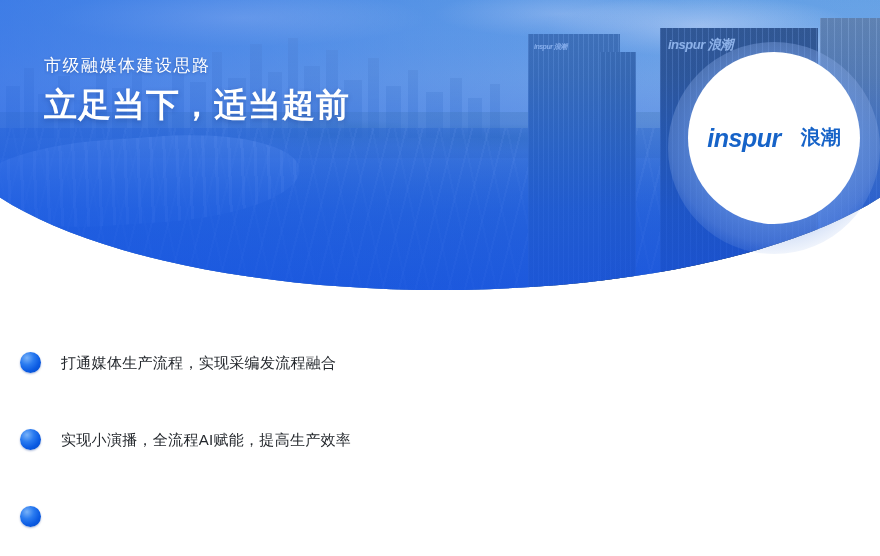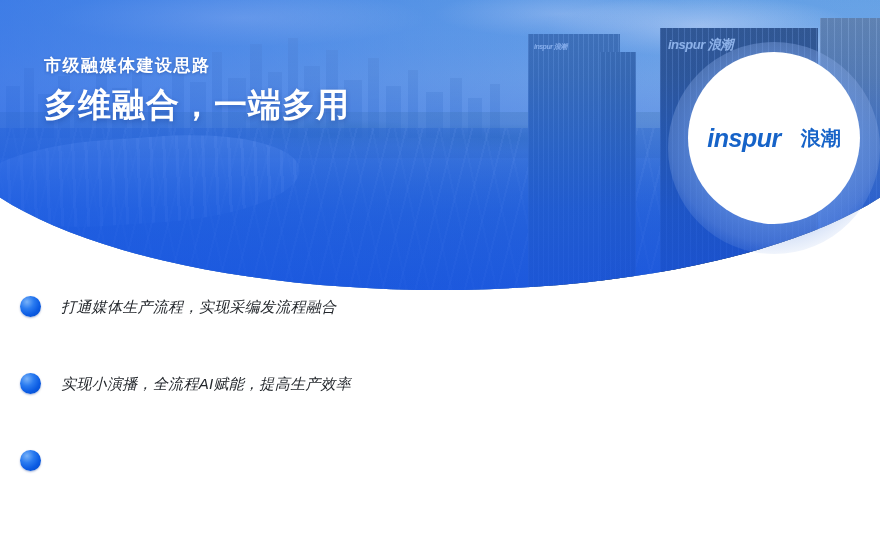--- a/index.html
+++ b/index.html
@@ -172,21 +172,21 @@
   
   .header-text {
     position: absolute;
     left: 44px;
     top: 56px;
     z-index: 6;
   }
   .eyebrow {
     color: #ffffff;
     font-size: 17px;
-    font-weight: 700;
+    font-weight: 400;
     letter-spacing: 1.5px;
     line-height: 1.2;
     margin: 0 0 8px 0;
     text-shadow: 0 1px 3px rgba(10,40,110,.35);
   }
   .headline {
     color: #ffffff;
     font-size: 33px;
     font-weight: 700;
     letter-spacing: 1px;
@@ -220,21 +220,21 @@
     height: 172px;
     border-radius: 50%;
     background: #ffffff;
     z-index: 8;
     display: flex;
     align-items: center;
     justify-content: center;
   }
   .logo-mark {
     display: flex;
-    align-items: center;
+    align-items: flex-start;
     gap: 20px;
     white-space: nowrap;
   }
   .logo-en {
     font-size: 25px;
     font-weight: 700;
     font-style: italic;
     letter-spacing: -.5px;
     color: #1663c8;
   }
@@ -251,22 +251,21 @@
     left: 0;
     top: 296px;
     width: 880px;
     display: grid;
     grid-template-columns: 470px 410px;
     grid-auto-rows: 77px;
     z-index: 5;
   }
   .bullet-item {
     display: flex;
-    align-items: flex-start;
-    font-style: italic;
+    align-items: flex-end;
   }
   .bullet-item.col-left  { padding-left: 20px; }
   .bullet-item.col-right { padding-left: 490px; }
 
   .dot {
     flex: 0 0 auto;
     width: 21px;
     height: 21px;
     border-radius: 50%;
     background:
@@ -333,21 +332,21 @@
       <div class="tower-sign s1">inspur 浪潮</div>
       <div class="tower-sign s2">inspur 浪潮</div>
 
       <div class="tint"></div>
       <div class="tint2"></div>
     </div>
   </div>
 
   <div class="header-text">
     <p class="eyebrow">市级融媒体建设思路</p>
-    <h1 class="headline">多维融合，一端多用</h1>
+    <h1 class="headline">立足当下，适当超前</h1>
   </div>
 
   <div class="logo-glow"></div>
   <div class="logo-badge">
     <div class="logo-mark">
       <span class="logo-en">inspur</span>
       <span class="logo-cn">浪潮</span>
     </div>
   </div>
 

